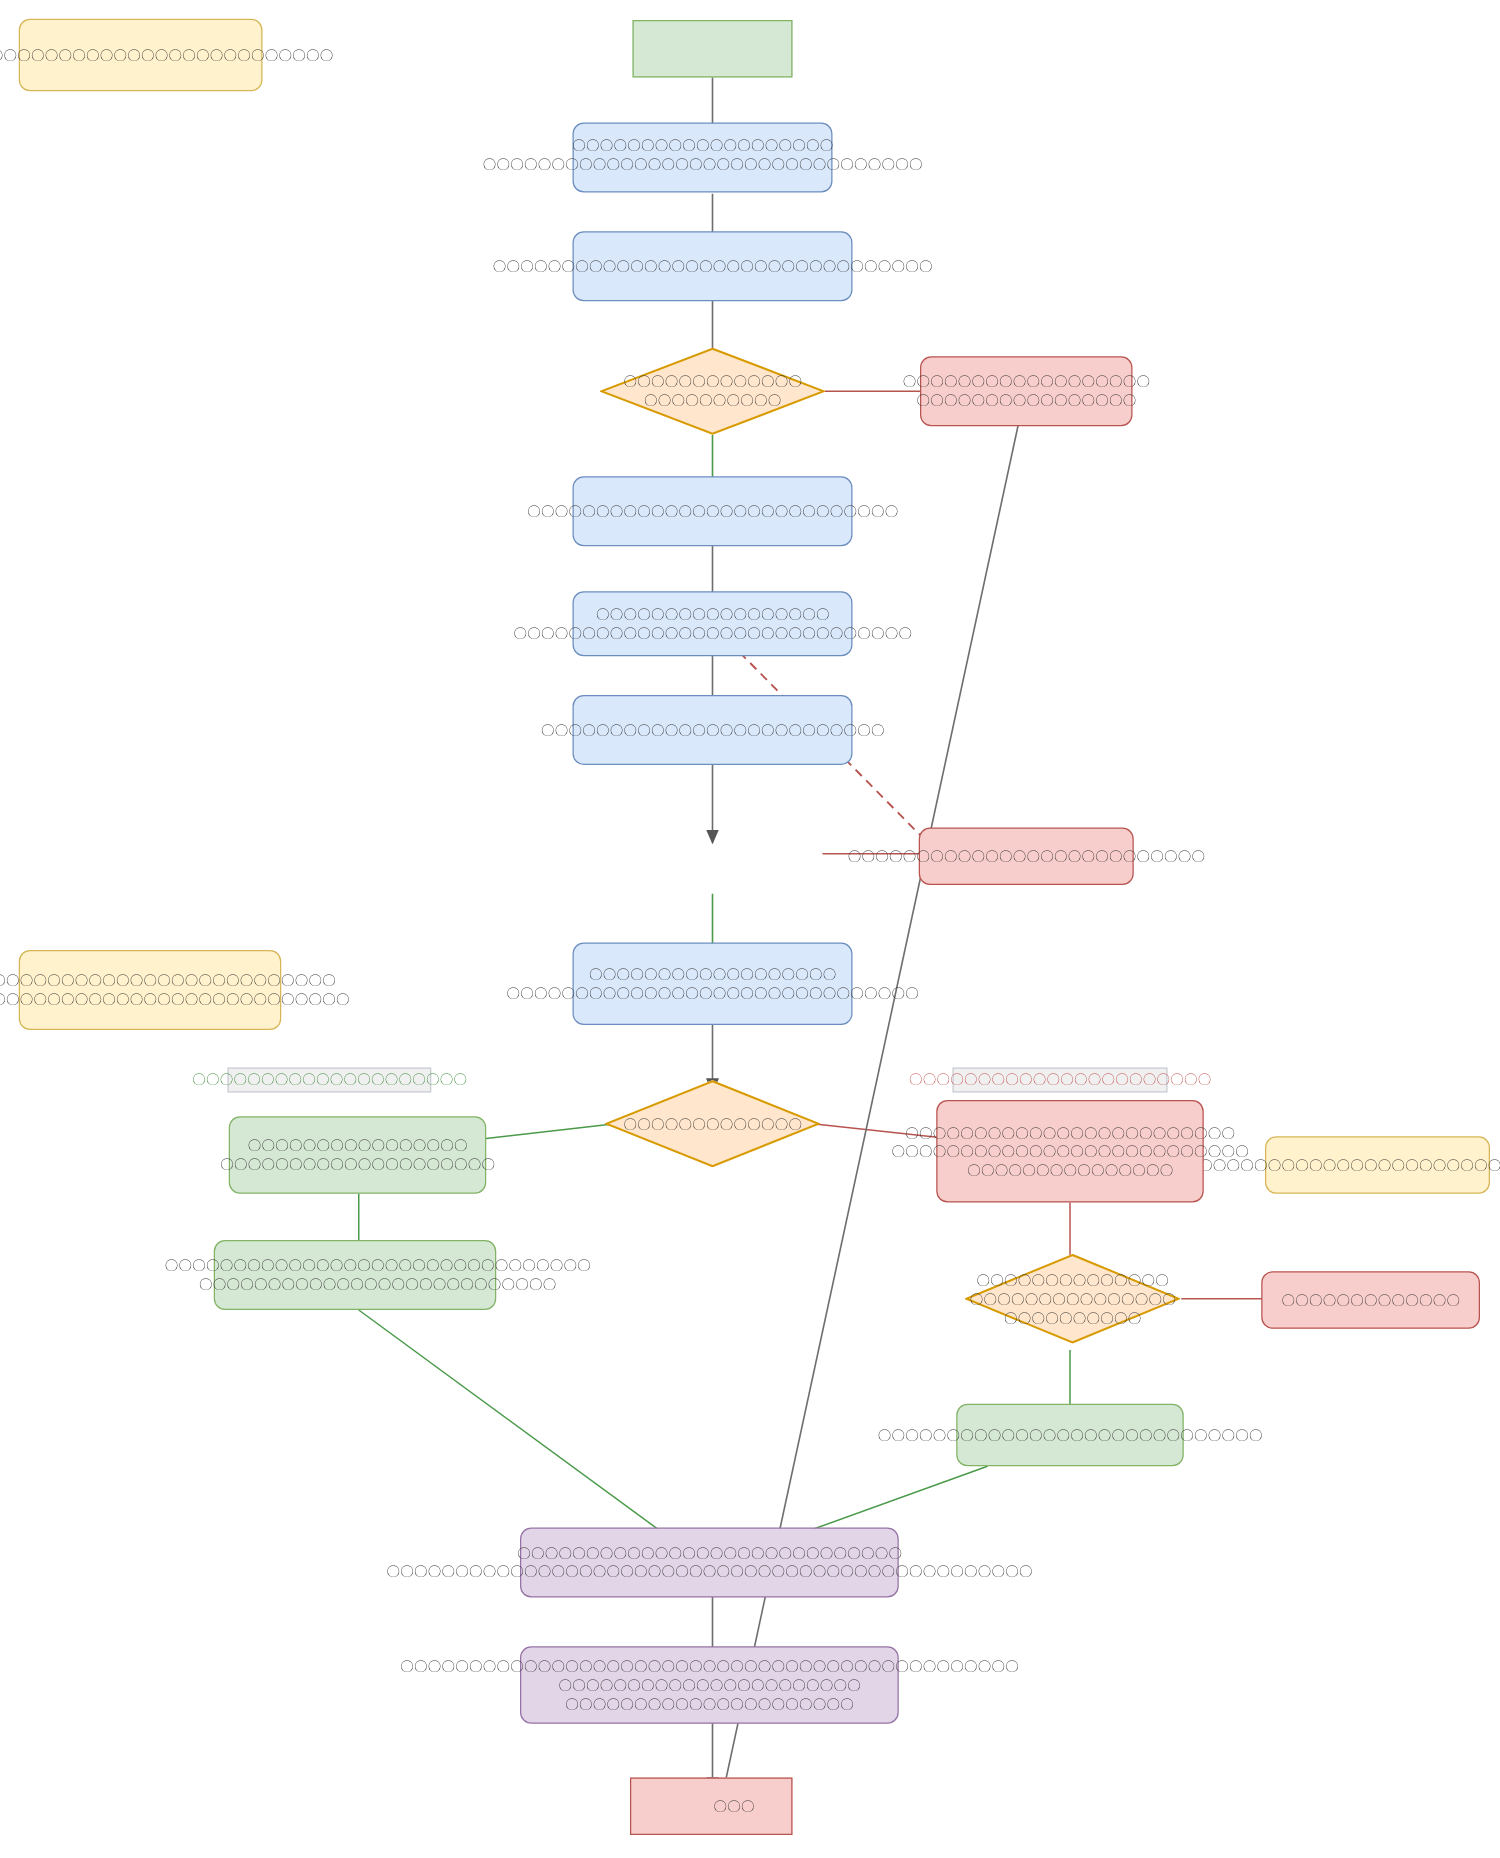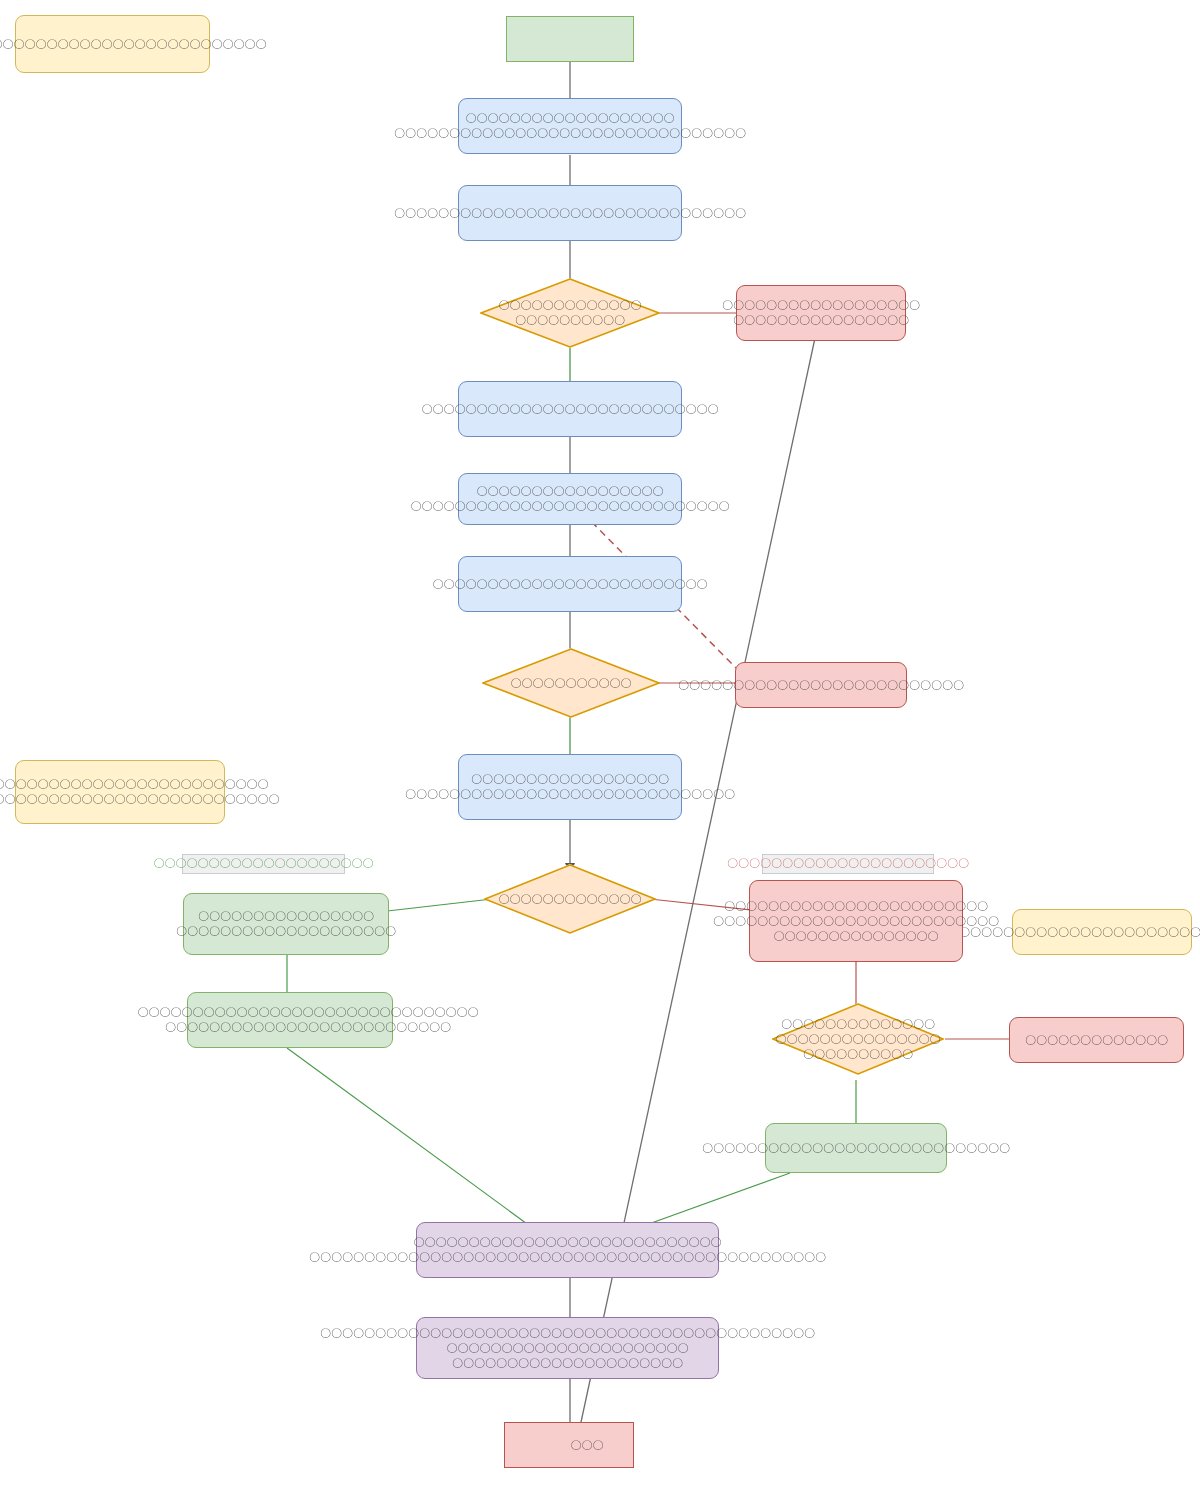--- a/index.html
+++ b/index.html
@@ -140,21 +140,21 @@
   </div>
 
   <div class="node rounded c-yellow" style="left:1012px;top:909px;width:180px;height:46px;">
     <span class="lbl">〇〇〇〇〇〇〇〇〇〇〇〇〇〇〇〇〇〇〇〇〇〇〇〇〇〇</span>
   </div>
 
   <div class="node sharp c-green" style="left:506px;top:16px;width:128px;height:46px;">
     <span class="lbl"></span>
   </div>
 
-  <div class="node rounded c-blue" style="left:458px;top:98px;width:224px;height:56px;">
+  <div class="node rounded c-blue" style="left:458px;top:98px;width:208px;height:56px;font-family:Liberation Mono, monospace;">
     <span class="lbl">〇〇〇〇〇〇〇〇〇〇〇〇〇〇〇〇〇〇〇<br>〇〇〇〇〇〇〇〇〇〇〇〇〇〇〇〇〇〇〇〇〇〇〇〇〇〇〇〇〇〇〇〇</span>
   </div>
 
   <div class="node rounded c-blue" style="left:458px;top:185px;width:224px;height:56px;">
     <span class="lbl">〇〇〇〇〇〇〇〇〇〇〇〇〇〇〇〇〇〇〇〇〇〇〇〇〇〇〇〇〇〇〇〇</span>
   </div>
 
   <div class="diamond" style="left:480px;top:278px;width:180px;height:70px;">
     <div class="dshape"></div>
     <svg class="dborder" viewBox="0 0 180 70" preserveAspectRatio="none">
@@ -172,27 +172,20 @@
   </div>
 
   <div class="node rounded c-blue" style="left:458px;top:473px;width:224px;height:52px;justify-content:center;">
     <span class="lbl">〇〇〇〇〇〇〇〇〇〇〇〇〇〇〇〇〇<br>〇〇〇〇〇〇〇〇〇〇〇〇〇〇〇〇〇〇〇〇〇〇〇〇〇〇〇〇〇</span>
   </div>
 
   <div class="node rounded c-blue" style="left:458px;top:556px;width:224px;height:56px;">
     <span class="lbl">〇〇〇〇〇〇〇〇〇〇〇〇〇〇〇〇〇〇〇〇〇〇〇〇〇</span>
   </div>
 
-  <div class="diamond" style="left:482px;top:648px;width:178px;height:70px;">
-    <div class="dshape"></div>
-    <svg class="dborder" viewBox="0 0 178 70" preserveAspectRatio="none">
-      <polygon points="89,1 177,35 89,69 1,35" fill="none" stroke="#d79b00" stroke-width="1.6"></polygon>
-    </svg>
-    <span class="lbl">〇〇〇〇〇〇〇〇〇〇〇</span>
-  </div>
 
   <div class="node rounded c-red" style="left:735px;top:662px;width:172px;height:46px;">
     <span class="lbl">〇〇〇〇〇〇〇〇〇〇〇〇〇〇〇〇〇〇〇〇〇〇〇〇〇〇</span>
   </div>
 
   <div class="node rounded c-blue" style="left:458px;top:754px;width:224px;height:66px;">
     <span class="lbl">〇〇〇〇〇〇〇〇〇〇〇〇〇〇〇〇〇〇<br>〇〇〇〇〇〇〇〇〇〇〇〇〇〇〇〇〇〇〇〇〇〇〇〇〇〇〇〇〇〇</span>
   </div>
 
   <div class="diamond" style="left:484px;top:864px;width:172px;height:70px;">
@@ -208,21 +201,21 @@
   </div>
 
   <div class="edgelabel el-red" style="left:762px;top:854px;width:172px;">
     <span class="lbl">〇〇〇〇〇〇〇〇〇〇〇〇〇〇〇〇〇〇〇〇〇〇</span>
   </div>
 
   <div class="node rounded c-green" style="left:183px;top:893px;width:206px;height:62px;">
     <span class="lbl">〇〇〇〇〇〇〇〇〇〇〇〇〇〇〇〇<br>〇〇〇〇〇〇〇〇〇〇〇〇〇〇〇〇〇〇〇〇</span>
   </div>
 
-  <div class="node rounded c-green" style="left:187px;top:992px;width:206px;height:56px;padding-left:36px;">
+  <div class="node rounded c-green" style="left:171px;top:992px;width:226px;height:56px;padding-left:36px;">
     <span class="lbl">〇〇〇〇〇〇〇〇〇〇〇〇〇〇〇〇〇〇〇〇〇〇〇〇〇〇〇〇〇〇〇<br>〇〇〇〇〇〇〇〇〇〇〇〇〇〇〇〇〇〇〇〇〇〇〇〇〇〇</span>
   </div>
 
   <div class="node rounded c-red" style="left:749px;top:880px;width:214px;height:82px;">
     <span class="lbl">〇〇〇〇〇〇〇〇〇〇〇〇〇〇〇〇〇〇〇〇〇〇〇〇<br>〇〇〇〇〇〇〇〇〇〇〇〇〇〇〇〇〇〇〇〇〇〇〇〇〇〇<br>〇〇〇〇〇〇〇〇〇〇〇〇〇〇〇</span>
   </div>
 
   <div class="diamond" style="left:772px;top:1003px;width:172px;height:72px;">
     <div class="dshape"></div>
     <svg class="dborder" viewBox="0 0 172 72" preserveAspectRatio="none">

